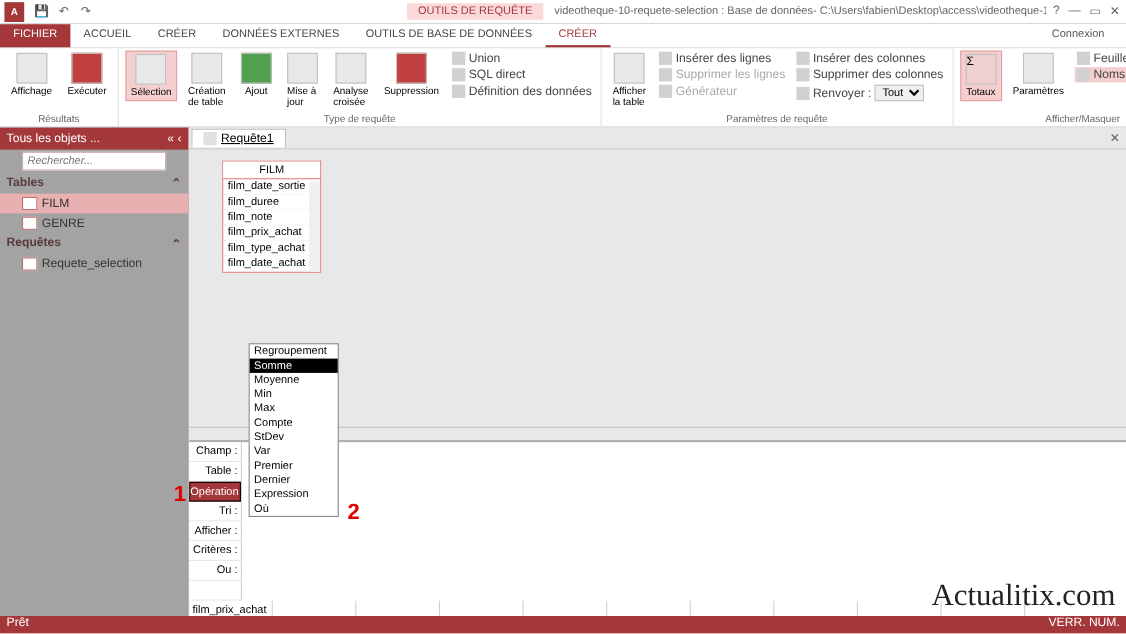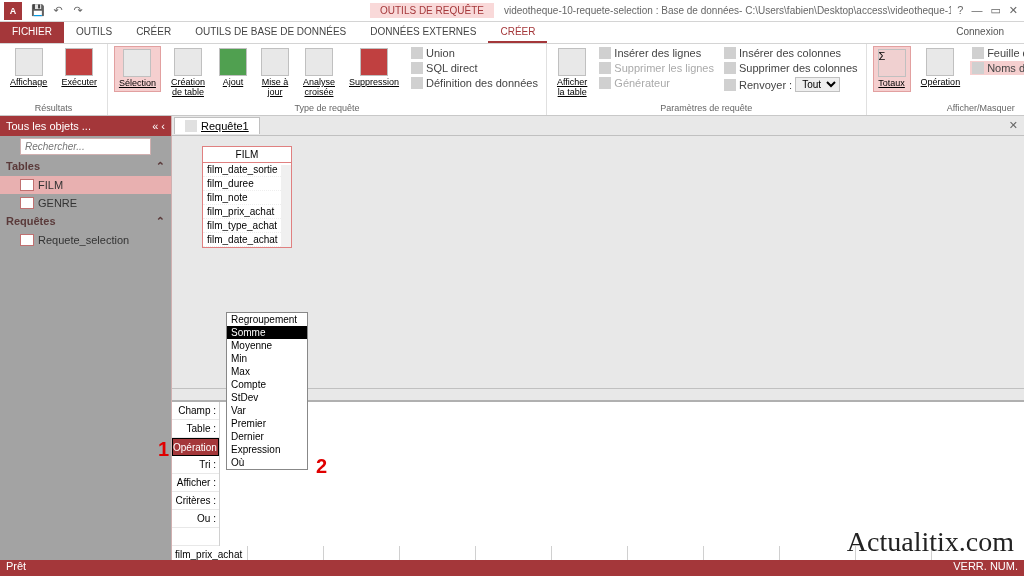--- a/index.html
+++ b/index.html
@@ -23,21 +23,21 @@
 .menutabs .right { padding: 4px 20px; font-size: 10px; color: #555; }
 
 
 .ribbon { height: 72px; background: #fff; display: flex; border-bottom: 1px solid #c8c8c8; }
 .rgroup { border-right: 1px solid #e0e0e0; padding: 2px 6px; display: flex; flex-direction: column; justify-content: space-between; }
 .rgroup .row { display: flex; gap: 6px; align-items: flex-start; }
 .rgroup .label { text-align: center; font-size: 9px; color: #666; padding-top: 2px; }
 .rbtn { display: flex; flex-direction: column; align-items: center; gap: 2px; padding: 2px 4px; cursor: pointer; }
 .rbtn .ic { width: 24px; height: 24px; background: #e8e8e8; border: 1px solid #c0c0c0; }
 .rbtn .ic.big { width: 28px; height: 28px; }
-.rbtn .lbl { font-size: 9px; text-align: center; line-height: 1.1; text-decoration: underline; }
+.rbtn .lbl { font-size: 9px; line-height: 1.1; }
 .rbtn.sel { background: #f5cfcf; border: 1px solid #e2a0a0; }
 .rlink { font-size: 10px; color: #444; padding: 1px 2px; display: flex; align-items: center; gap: 3px; cursor: pointer; white-space: nowrap; }
 .rlink.sel { background: #f5cfcf; }
 .rlink .sic { width: 12px; height: 12px; background: #d0d0d0; }
 .rcol { display: flex; flex-direction: column; gap: 1px; }
 .rselect { font-size: 10px; border: 1px solid #c0c0c0; padding: 0 2px; }
 
 
 .content { display: flex; height: calc(576px - 22px - 22px - 72px - 16px); }
 .nav { width: 172px; background: #a3a3a3; border-right: 1px solid #d0b0b0; display: flex; flex-direction: column; }
@@ -104,24 +104,24 @@
   <div class="win-btns">
     <span>?</span>
     <span>—</span>
     <span>▭</span>
     <span>✕</span>
   </div>
 </div>
 
 <div class="menutabs">
   <div class="tab file">FICHIER</div>
-  <div class="tab">OUTILS</div>
+  <div class="tab">ACCUEIL</div>
   <div class="tab">CRÉER</div>
+  <div class="tab">DONNÉES EXTERNES</div>
   <div class="tab">OUTILS DE BASE DE DONNÉES</div>
-  <div class="tab">DONNÉES EXTERNES</div>
   <div class="tab active">CRÉER</div>
   <div class="spacer"></div>
   <div class="right">Connexion</div>
 </div>
 
 <div class="ribbon">
   <div class="rgroup">
     <div class="row">
       <div class="rbtn">
           <div class="ic big"></div>
@@ -220,21 +220,21 @@
     <div class="label">Paramètres de requête</div>
   </div>
   <div class="rgroup">
     <div class="row">
       <div class="rbtn sel">
           <div class="ic big" style="background:#f0d0d0">Σ</div>
           <div class="lbl">Totaux</div>
         </div>
       <div class="rbtn">
           <div class="ic big"></div>
-          <div class="lbl">Opération</div>
+          <div class="lbl">Paramètres</div>
         </div>
       <div class="rcol">
         <div class="rlink">
             <span class="sic"></span>
             <span>Feuille de propriétés</span>
           </div>
         <div class="rlink sel">
             <span class="sic"></span>
             <span>Noms des tables</span>
           </div>

